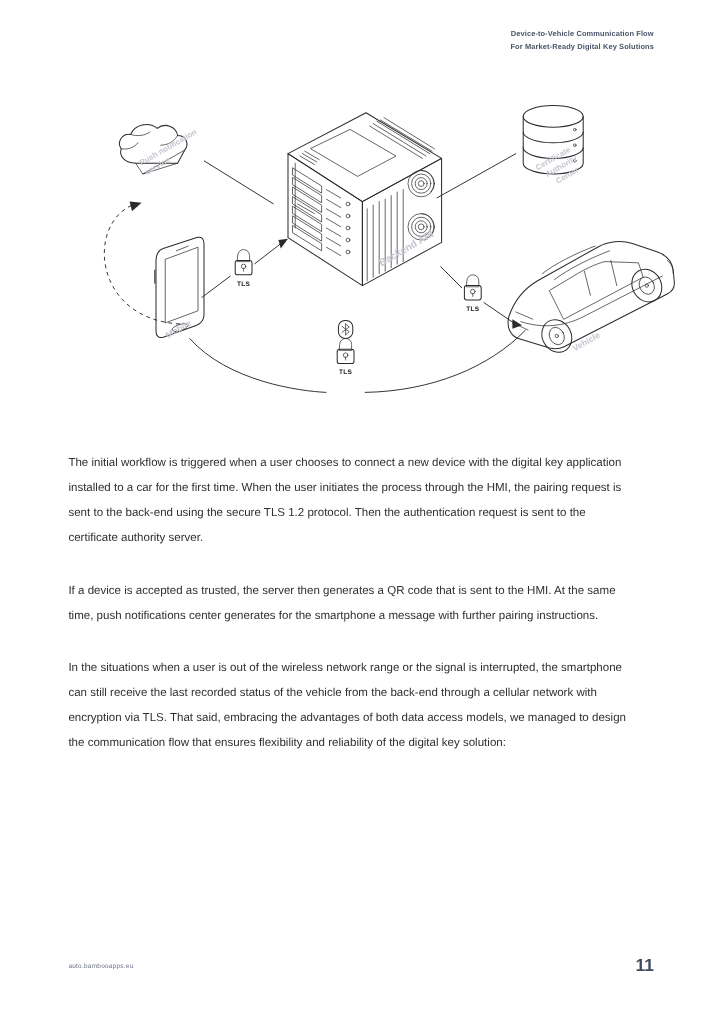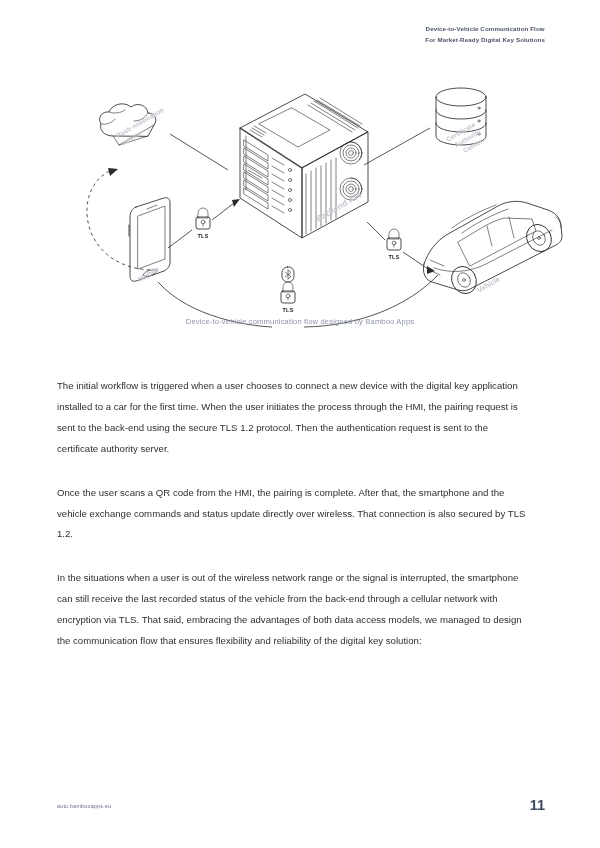--- a/index.html
+++ b/index.html
@@ -283,24 +283,23 @@
           <rect class="stroke" x="281" y="221" width="14" height="12" rx="2"></rect>
           <circle class="stroke-thin" cx="288" cy="226" r="1.9"></circle>
           <path class="stroke-thin" d="M288,227.5 L288,230"></path>
         </g>
         <text class="tls-lbl" x="288" y="242" text-anchor="middle">TLS</text>
       </g>
 
     </svg>
   </div>
 
-  <div class="fig-caption">Device-to-vehicle communication flow designed by Bamboo Apps</div>
 
   <div class="body-copy">
     <p>The initial workflow is triggered when a user chooses to connect a new device with the digital key application installed to a car for the first time. When the user initiates the process through the HMI, the pairing request is sent to the back-end using the secure TLS 1.2 protocol. Then the authentication request is sent to the certificate authority server.</p>
-    <p>Once the user scans a QR code from the HMI, the pairing is complete. After that, the smartphone and the vehicle exchange commands and status update directly over wireless. That connection is also secured by TLS 1.2.</p>
+    <p>If a device is accepted as trusted, the server then generates a QR code that is sent to the HMI. At the same time, push notifications center generates for the smartphone a message with further pairing instructions.</p>
     <p>In the situations when a user is out of the wireless network range or the signal is interrupted, the smartphone can still receive the last recorded status of the vehicle from the back-end through a cellular network with encryption via TLS. That said, embracing the advantages of both data access models, we managed to design the communication flow that ensures flexibility and reliability of the digital key solution:</p>
   </div>
 
   <div class="footer-url">auto.bambooapps.eu</div>
   <div class="footer-page">11</div>
 
 </div>
 
 </body></html>

